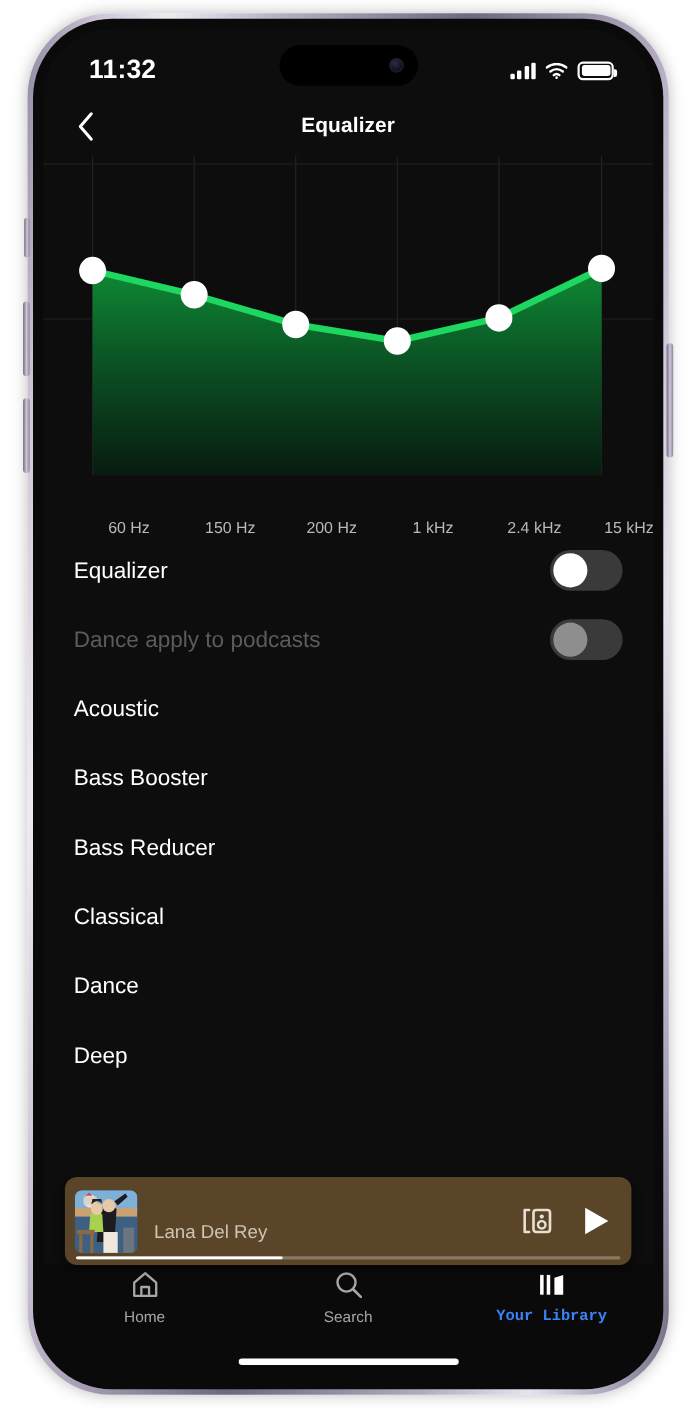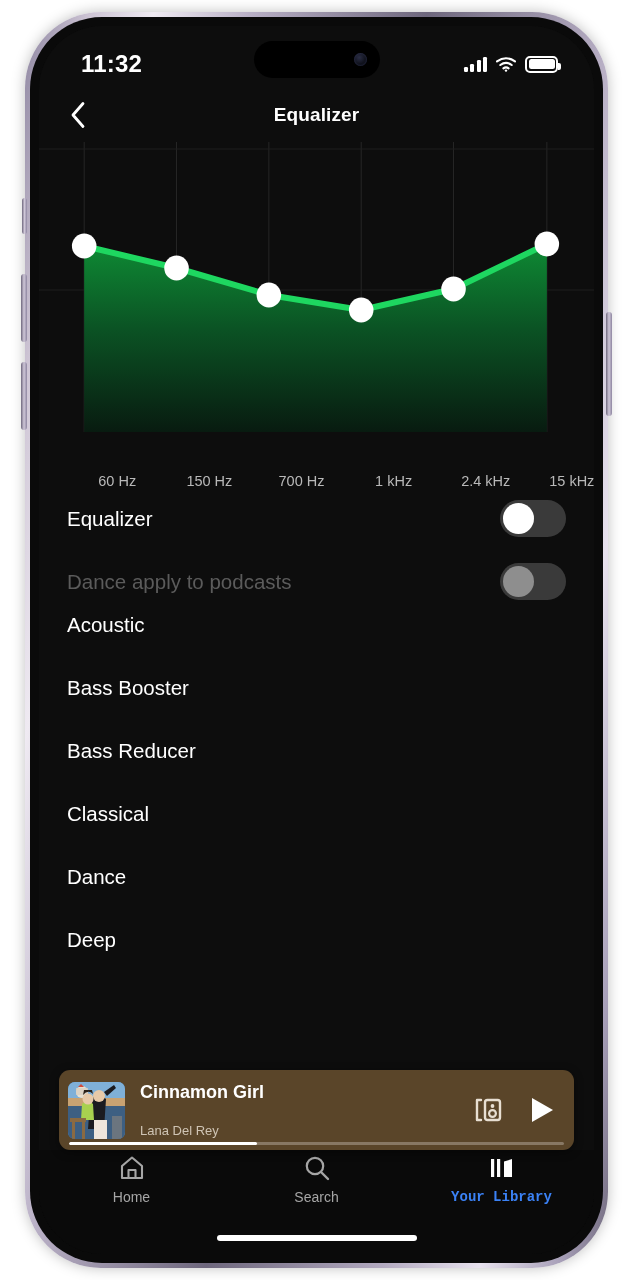--- a/index.html
+++ b/index.html
@@ -134,38 +134,38 @@
     position:relative; width:66px; height:37px; border-radius:19px;
     background:#3a3a3a; flex:0 0 auto; cursor:pointer;
   }
   .toggle .knob{
     position:absolute; left:3px; top:3px; width:31px; height:31px;
     border-radius:50%; background:#fff;
   }
   .toggle.off-dim .knob{ background:#8e8e8e; }
 
   .preset{
-    display:flex; height:63px; padding:0 28px;
+    display:flex; align-items:center; height:63px; padding:0 28px;
     color:#fff; font-size:20.5px; font-weight:400; cursor:pointer;
   }
 
   
   .nowplaying{
     position:absolute; left:20px; right:20px; bottom:104px;
     height:80px; border-radius:11px; background:#5a4529;
     display:flex; align-items:center; padding:0 14px 0 9px; z-index:20;
     box-shadow:0 2px 10px rgba(0,0,0,.45);
   }
   .np-art{
     width:57px; height:57px; border-radius:7px; overflow:hidden; flex:0 0 auto;
     background:#2e4f72; position:relative;
   }
   .np-meta{ flex:1 1 auto; min-width:0; margin-left:15px; }
   .np-title{ color:#fff; font-size:18px; font-weight:600; white-space:nowrap; overflow:hidden; text-overflow:ellipsis; }
-  .np-artist{ color:#cfc4b4; font-size:13px; font-weight:400; margin-top:20px; white-space:nowrap; overflow:hidden; text-overflow:ellipsis; }
+  .np-artist{ color:#cfc4b4; font-size:17px; font-weight:400; margin-top:20px; white-space:nowrap; overflow:hidden; text-overflow:ellipsis; }
   .np-actions{ display:flex; align-items:center; gap:26px; flex:0 0 auto; padding-right:4px; }
   .np-progress{
     position:absolute; left:10px; right:10px; bottom:5px; height:3.5px;
     background:rgba(255,255,255,.28); border-radius:2px; overflow:hidden;
   }
   .np-progress i{ display:block; height:100%; background:#fff; border-radius:2px; }
 
   
   .tabbar{
     position:absolute; left:0; right:0; bottom:0; height:104px;
@@ -238,21 +238,21 @@
                 <circle cx="234" cy="153" r="12.5" fill="#ffffff"></circle>
                 <circle cx="328" cy="168" r="12.5" fill="#ffffff"></circle>
                 <circle cx="422" cy="147" r="12.5" fill="#ffffff"></circle>
                 <circle cx="517" cy="102" r="12.5" fill="#ffffff"></circle>
               </g>
             </svg>
 
             <div class="freq-labels">
               <span style="left:14.1%">60 Hz</span>
               <span style="left:30.7%">150 Hz</span>
-              <span style="left:47.3%">700 Hz</span>
+              <span style="left:47.3%">200 Hz</span>
               <span style="left:63.9%">1 kHz</span>
               <span style="left:80.5%">2.4 kHz</span>
               <span style="left:96.0%">15 kHz</span>
             </div>
           </div>
 
           <div class="settings">
 
             <div class="row">
               <div class="row-label">Equalizer</div>
@@ -305,21 +305,20 @@
                 <circle cx="20" cy="17" r="5.5" fill="#e7c9a8"></circle>
                 <path d="M15 13 q5 -6 10 -1 l-1 -4 h-8 z" fill="#2a2118"></path>
                 <rect x="26" y="38" width="13" height="19" fill="#efe6dc"></rect>
                 <rect x="2" y="36" width="16" height="4" fill="#8a6a42"></rect>
                 <rect x="4" y="40" width="3" height="17" fill="#8a6a42"></rect>
                 <rect x="14" y="40" width="3" height="17" fill="#8a6a42"></rect>
                 <rect x="44" y="34" width="10" height="23" fill="#6b757f"></rect>
               </svg>
             </div>
             <div class="np-meta">
-              <div class="np-title">Cinnamon Girl</div>
               <div class="np-artist">Lana Del Rey</div>
             </div>
             <div class="np-actions">
               <svg width="30" height="30" viewBox="0 0 30 30">
                 <path d="M8 5 H4 V25 H8" stroke="#e8dfd2" stroke-width="2.4" fill="none" stroke-linecap="round" stroke-linejoin="round"></path>
                 <rect x="12" y="5" width="15" height="20" rx="2.4" stroke="#e8dfd2" stroke-width="2.4" fill="none"></rect>
                 <circle cx="19.5" cy="11" r="1.9" fill="#e8dfd2"></circle>
                 <circle cx="19.5" cy="18.5" r="3.4" stroke="#e8dfd2" stroke-width="2.2" fill="none"></circle>
               </svg>
               <svg width="27" height="30" viewBox="0 0 27 30">

